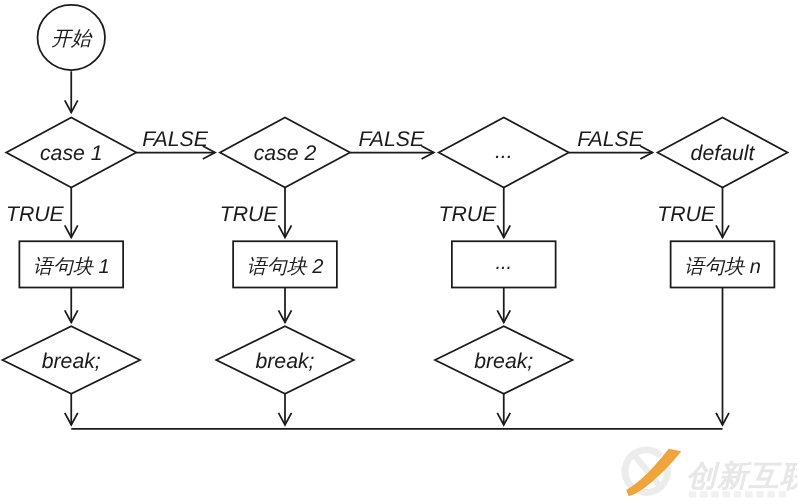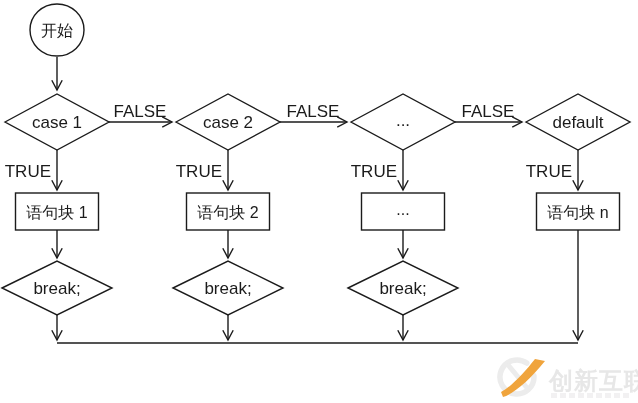--- a/index.html
+++ b/index.html
@@ -7,20 +7,21 @@
     padding: 0;
     background: #ffffff;
   }
   .stage {
     position: relative;
     width: 638px;
     height: 403px;
     background: #ffffff;
     overflow: hidden;
     font-family: "Liberation Sans", "DejaVu Sans", sans-serif;
+    font-style: italic;
   }
   svg text {
     font-family: "Liberation Sans", "DejaVu Sans", sans-serif;
     fill: #1b1b1b;
   }
   .node-label { font-size: 17px; }
   .cjk-label  { font-size: 16px; }
   .branch-label { font-size: 17px; font-weight: 500; }
   .shape {
     fill: #ffffff;

